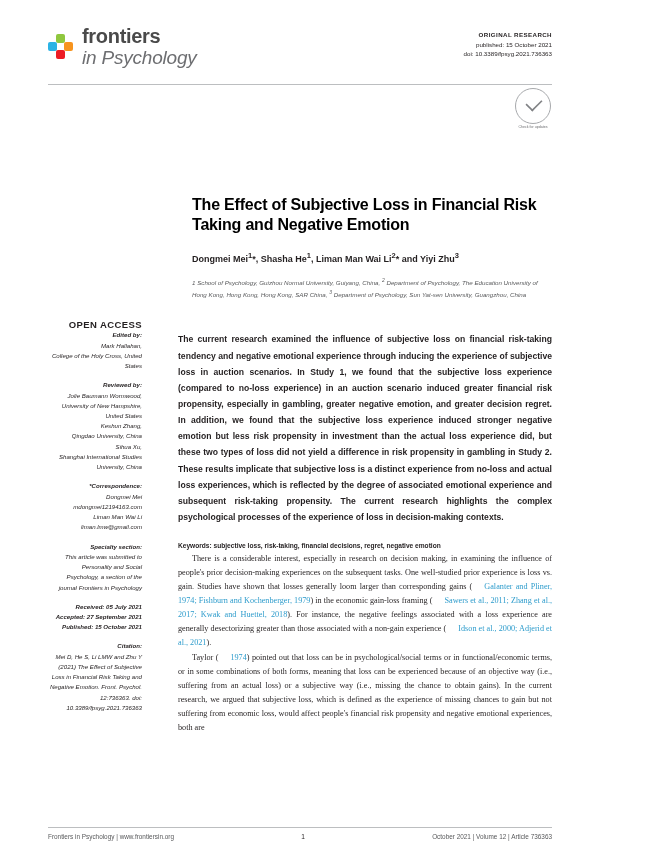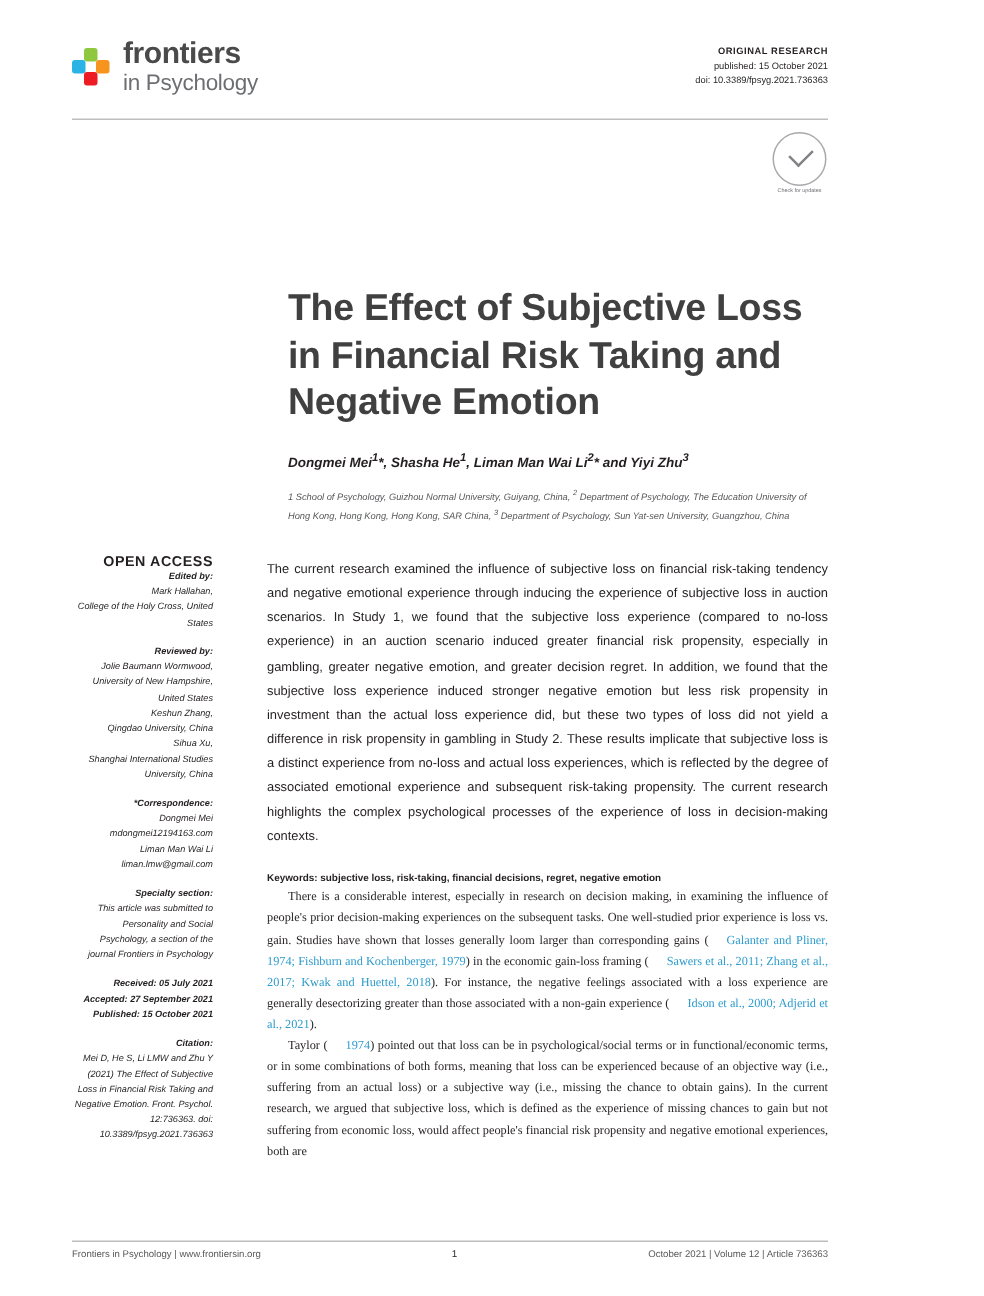--- a/index.html
+++ b/index.html
@@ -55,24 +55,25 @@
   .brand-text {
     line-height: 1.04;
   }
   .brand-name {
     font-size: 20px;
     font-weight: bold;
     color: #4a4a4a;
     letter-spacing: -0.3px;
   }
   .brand-sub {
-    font-size: 15px;
+    font-size: 19px;
     color: #6d6e71;
     letter-spacing: -0.2px;
     margin-top: 1px;
+    font-style: italic;
   }
   .pub-meta {
     text-align: right;
     font-size: 6.2px;
     color: #231f20;
     line-height: 1.55;
     padding-top: 4px;
   }
   .pub-meta .kind {
     font-weight: bold;
@@ -117,30 +118,29 @@
     line-height: 1.3;
     margin-top: 1px;
   }
 
   
   .title-wrap {
     margin-left: 144px;
     margin-top: 110px;
   }
   h1.article-title {
-    font-size: 25px;
+    font-size: 16px;
     line-height: 1.25;
     font-weight: bold;
-    color: #404040;
+    color: #000000;
     margin: 0 0 16px 0;
     letter-spacing: -0.2px;
   }
   .authors {
     font-size: 9px;
-    font-style: italic;
     font-weight: bold;
     color: #231f20;
     margin-bottom: 12px;
   }
   .affiliations {
     font-size: 6.2px;
     font-style: italic;
     color: #58595b;
     line-height: 1.75;
   }
@@ -180,21 +180,22 @@
     font-style: italic;
   }
   .ed-block .italic { font-style: italic; }
 
   
   .abstract {
     font-size: 8.6px;
     line-height: 1.88;
     text-align: justify;
     color: #231f20;
-    margin-top: 2px;
+    margin-top: 12px;
+    font-weight: bold;
   }
   .keywords {
     font-size: 6.6px;
     font-weight: bold;
     margin-top: 16px;
     line-height: 1.6;
     color: #231f20;
   }
   h2.section-title {
     font-size: 11px;

